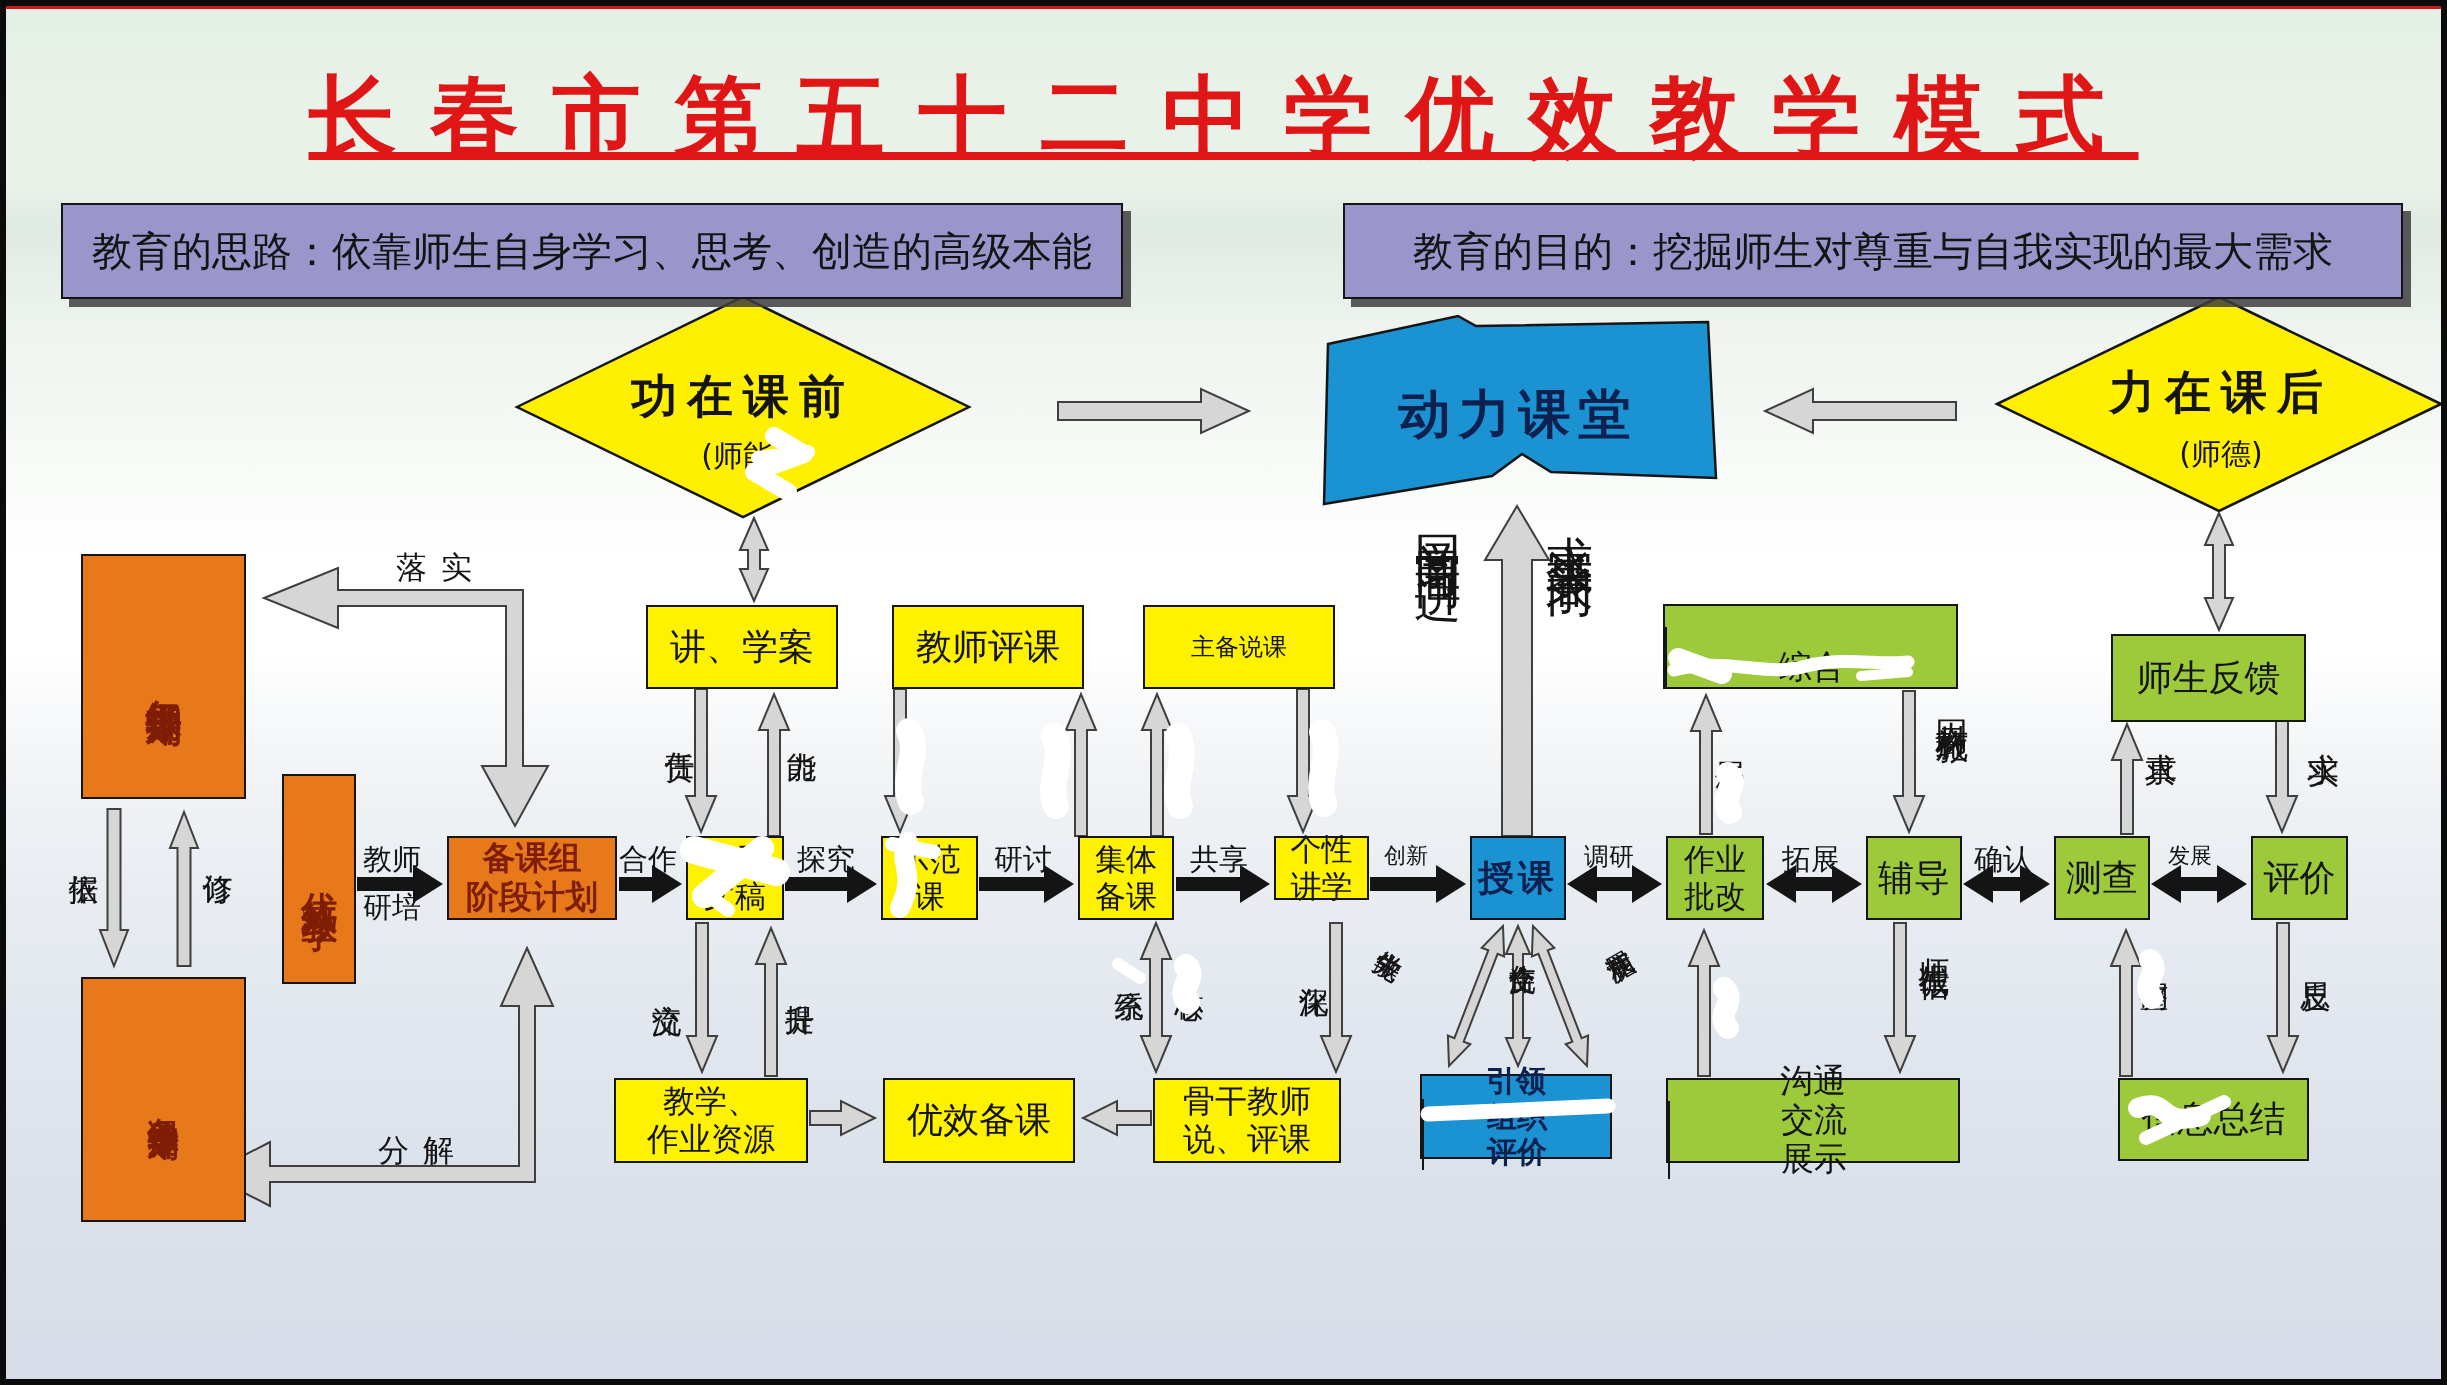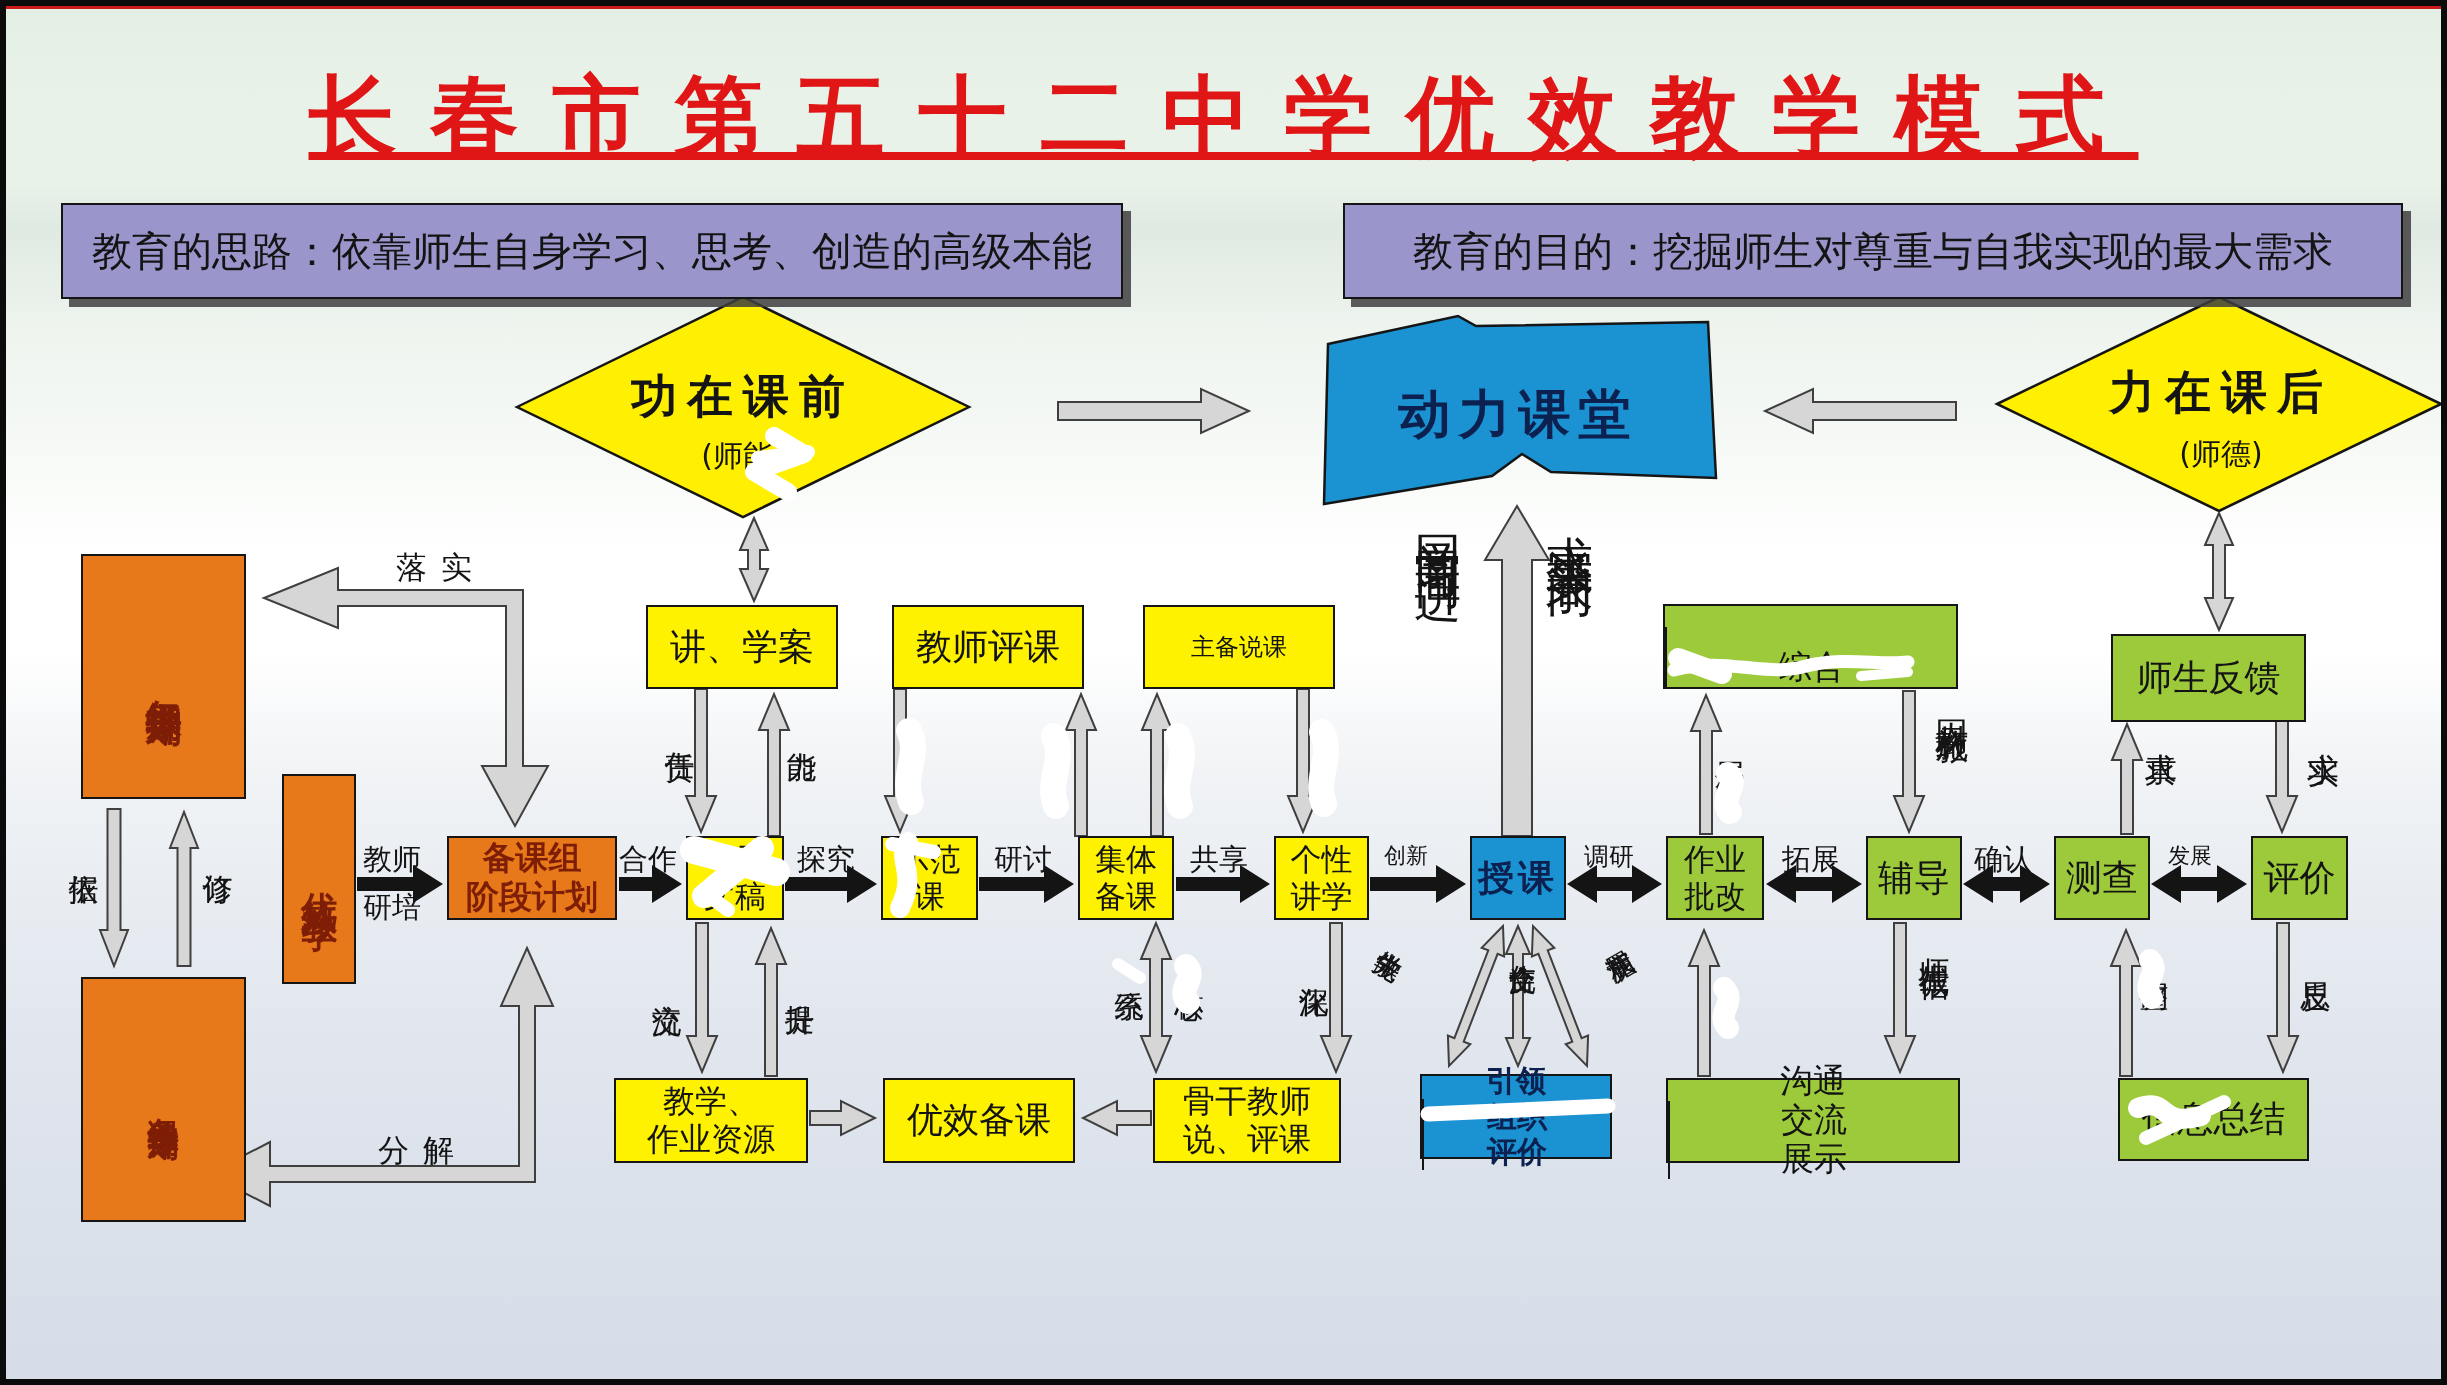--- a/index.html
+++ b/index.html
@@ -137,21 +137,21 @@
     <span>文稿</span>
   </div>
   <div class="box yellow" style="left:875px;top:830px;width:97px;height:84px;font-size:31px;">
     <span>示范</span>
     <span>课</span>
   </div>
   <div class="box yellow" style="left:1072px;top:830px;width:96px;height:84px;font-size:31px;">
     <span>集体</span>
     <span>备课</span>
   </div>
-  <div class="box yellow" style="left:1268px;top:830px;width:95px;height:84px;font-size:31px;">
+  <div class="box yellow" style="left:1268px;top:830px;width:95px;height:64px;font-size:31px;">
     <span>个性</span>
     <span>讲学</span>
   </div>
   <div class="box blue" style="left:1464px;top:830px;width:96px;height:84px;font-size:36px;letter-spacing:4px;">
       <span>授课</span>
     </div>
   <div class="box green" style="left:1660px;top:830px;width:98px;height:84px;font-size:31px;">
     <span>作业</span>
     <span>批改</span>
   </div>

